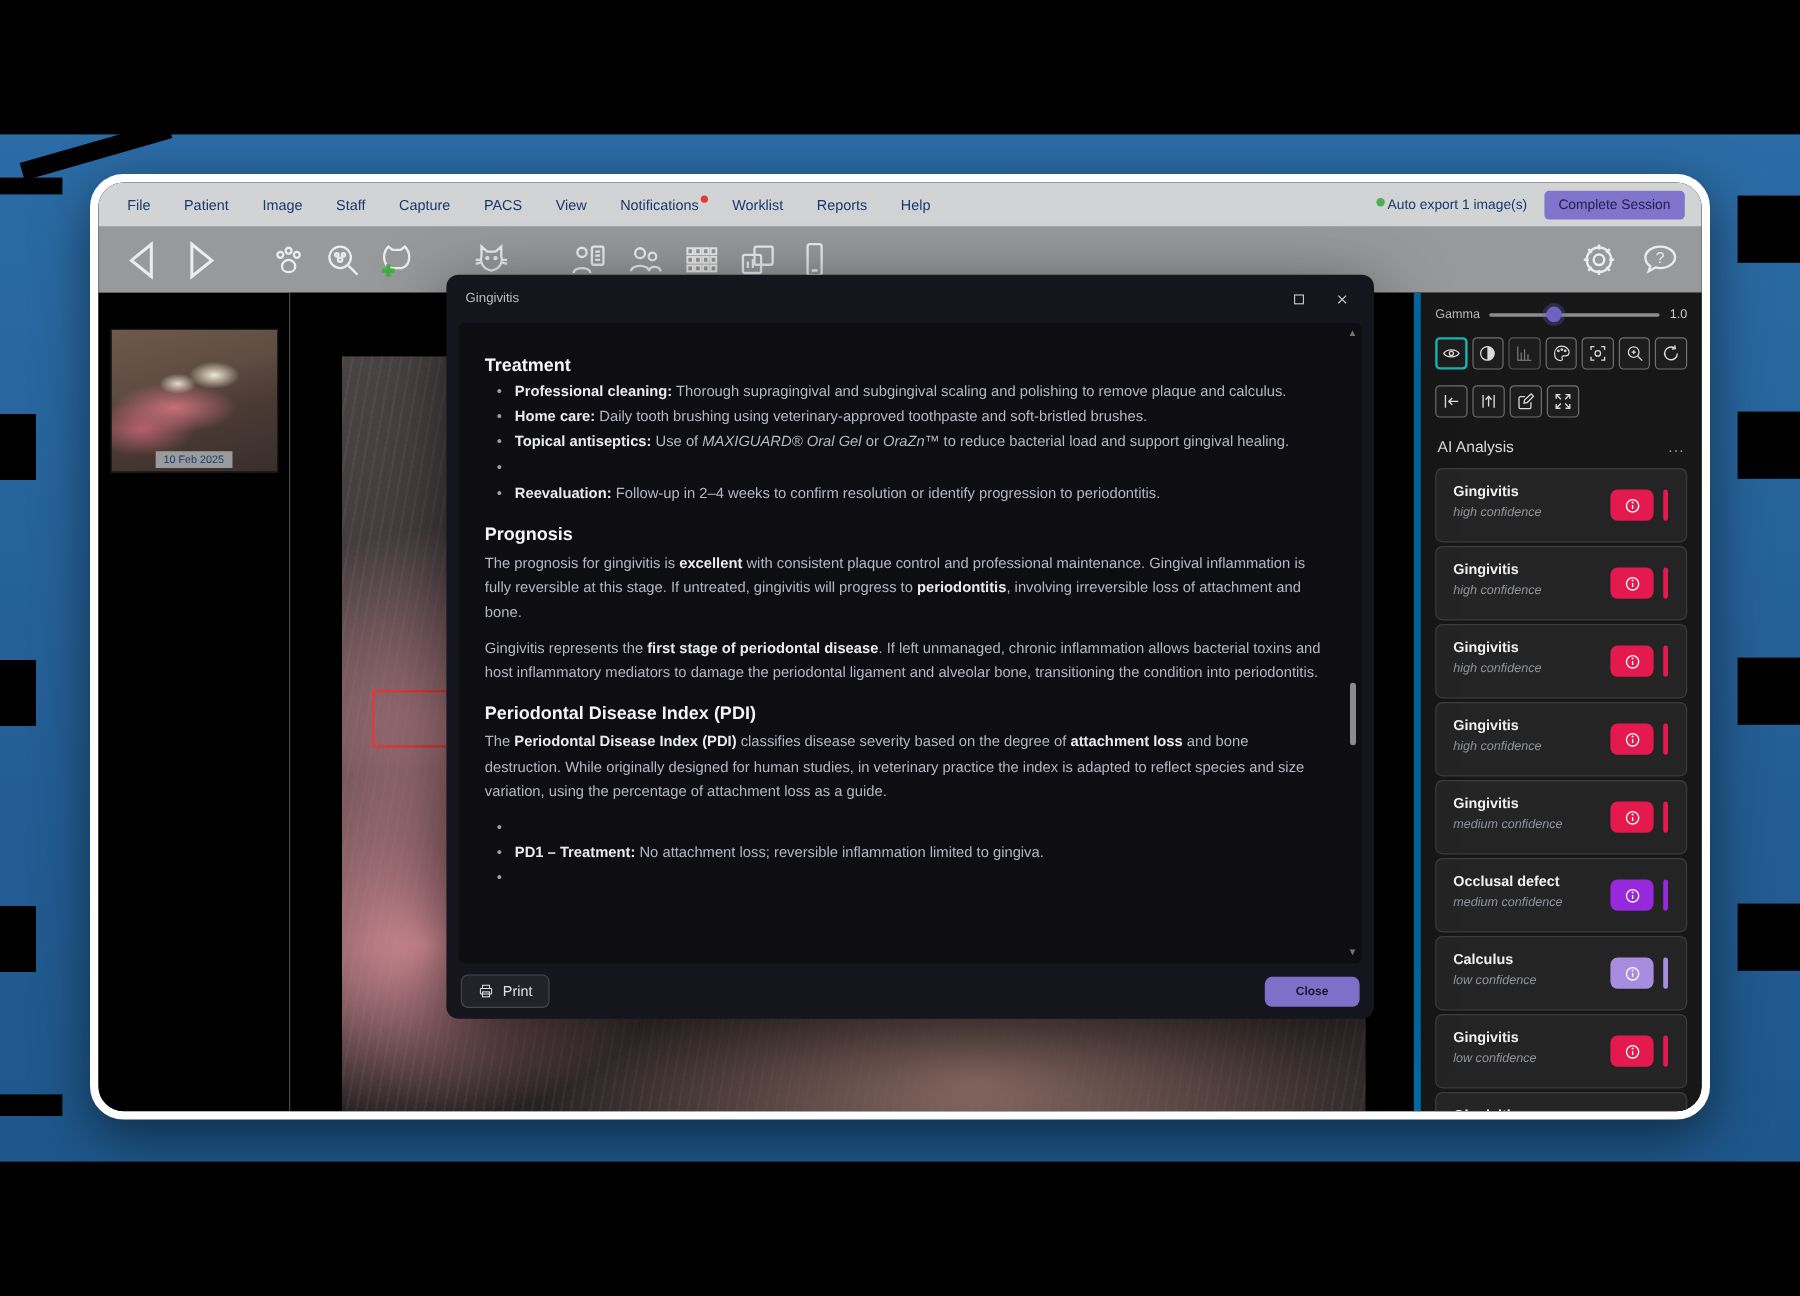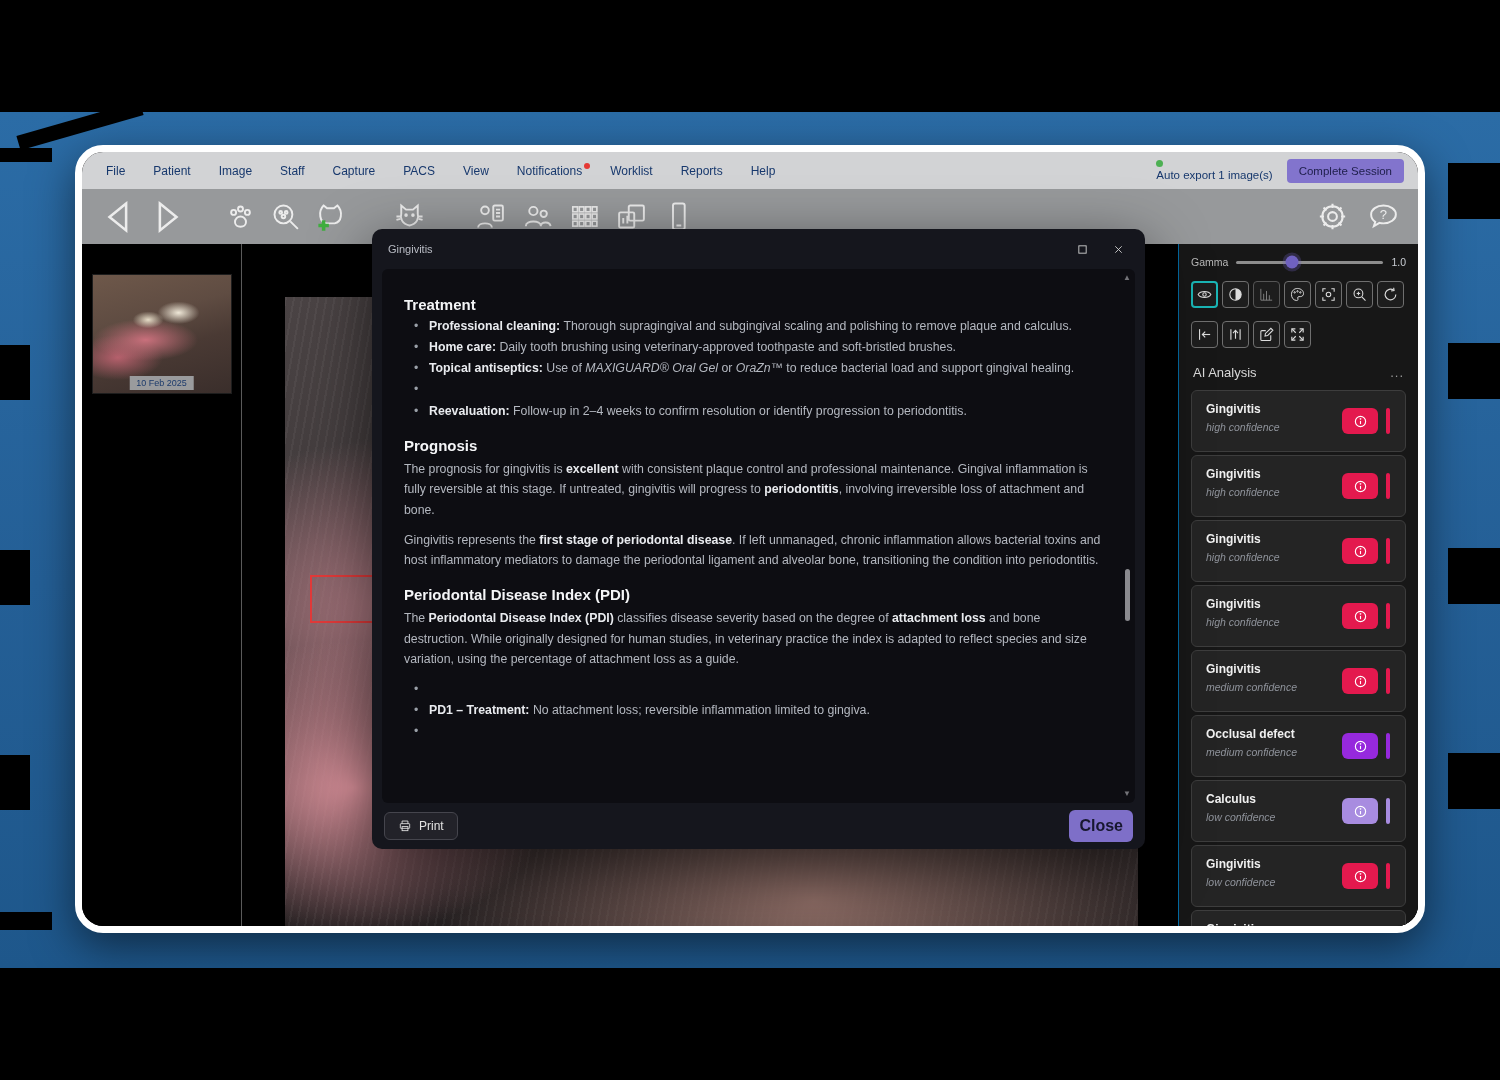--- a/index.html
+++ b/index.html
@@ -17,21 +17,21 @@
   .app{position:absolute;left:75px;top:145px;width:1350px;height:788px;
     box-sizing:border-box;border:7px solid #fff;border-radius:28px;background:#000;
     overflow:hidden;box-shadow:0 14px 44px rgba(0,0,0,.5);}
 
   
   .menubar{height:37px;background:#d2d3d5;display:flex;align-items:center;
     padding:0 10px 0 10px;color:#17386d;font-size:12px;}
   .menu-item{padding:0 14px;position:relative;cursor:default;white-space:nowrap;}
   .menu-badge{position:absolute;top:-1px;right:6px;width:6px;height:6px;border-radius:50%;background:#e53935;}
   .menu-spacer{flex:1;}
-  .auto-export{display:flex;gap:2px;font-size:11.5px;color:#17386d;white-space:nowrap;flex-direction:column;}
+  .auto-export{display:flex;gap:2px;font-size:11.5px;color:#17386d;white-space:nowrap;}
   .dot-green{width:7px;height:7px;border-radius:50%;background:#4db053;}
   .complete-btn{background:#8274cd;color:#20204d;font-weight:400;font-size:11.5px;
     padding:6px 12px;border-radius:4px;margin:0 4px 0 14px;border:none;white-space:nowrap;}
 
   
   .toolbar{height:55px;background:#97999b;display:flex;align-items:center;padding:0 18px;}
   .tb-icon{width:33px;height:33px;color:#ececec;display:inline-flex;}
   .tb-icon svg{width:100%;height:100%;}
   .tb-nav{width:38px;height:38px;}
   .tbi-forward{margin-left:10px;}
@@ -68,21 +68,21 @@
       radial-gradient(ellipse 120px 95px at 22% 66%, #ece5d6 0%, rgba(236,229,214,0) 60%),
       radial-gradient(ellipse 290px 210px at 8% 78%, #d9909a 0%, rgba(217,144,154,0) 70%),
       radial-gradient(ellipse 420px 250px at 16% 50%, #ba8089 0%, rgba(186,128,137,0) 70%),
       radial-gradient(ellipse 520px 280px at 62% 96%, #8a6a63 0%, rgba(138,106,99,0) 72%),
       repeating-linear-gradient(100deg, rgba(255,255,255,0.045) 0 2px, rgba(0,0,0,0) 2px 8px),
       linear-gradient(180deg,#4a4344 0%,#403a3b 42%,#322c2d 68%,#262122 100%);}
   .annot{position:absolute;left:68px;top:331px;width:78px;height:44px;border:2px solid #e23a3a;}
 
   
   .rpanel{width:240px;background:#171717;box-sizing:border-box;padding:12px 12px 13px 12px;
-    border-left:1px solid #0369a1;overflow:hidden;}
+    border-left:6px solid #0369a1;overflow:hidden;}
   .gamma-row{display:flex;align-items:center;gap:8px;color:#b9b9b9;font-size:10.5px;}
   .slider-track{flex:1;height:3px;background:#8d8d8d;border-radius:2px;position:relative;}
   .slider-thumb{position:absolute;left:38%;top:50%;transform:translate(-50%,-50%);
     width:13px;height:13px;border-radius:50%;background:#6f61c0;box-shadow:0 0 0 3px rgba(111,97,192,.28);}
   .gamma-val{color:#c9cdd3;}
   .tool-row{display:flex;gap:4px;margin-top:13px;}
   .tool-btn{width:27px;height:27px;box-sizing:border-box;border:1px solid #6f6f6f;border-radius:4px;
     display:flex;align-items:center;justify-content:center;color:#dcdcdc;background:#1d1d1d;}
   .tool-btn svg{width:17px;height:17px;}
   .tool-btn.active{border:2px solid #1ab5b5;}
@@ -118,22 +118,22 @@
   .bullet .marker{width:15px;flex:none;color:#9aa0a8;}
   .b{font-weight:700;color:#e9ebef;}
   .i{font-style:italic;}
   .sb-thumb{position:absolute;right:5px;top:300px;width:5px;height:52px;background:#8a8a8f;border-radius:3px;}
   .sb-arrow{position:absolute;right:4px;color:#737378;font-size:8px;line-height:8px;}
   .sb-up{top:5px;} .sb-down{bottom:5px;}
   .modal-footer{height:46px;display:flex;align-items:center;justify-content:space-between;padding:0 12px;}
   .print-btn{display:flex;align-items:center;gap:7px;background:#222229;border:1px solid #45454d;
     color:#e2e2e2;font-size:12px;padding:6px 13px;border-radius:6px;}
   .print-btn svg{width:14px;height:14px;}
-  .close-btn{background:#7e6fc8;color:#17172f;font-weight:600;font-size:16px;
-    padding:7px 10px;border-radius:6px;border:none;}
+  .close-btn{background:#7e6fc8;color:#17172f;font-weight:600;font-size:10px;
+    padding:7px 26px;border-radius:6px;border:none;}
 </style>
 </head>
 <body>
 
 <div class="bg-blue"></div>
 <div class="swoosh"></div>
 <div class="mark" style="left:0;top:148px;width:52px;height:14px;"></div>
 <div class="mark" style="left:0;top:345px;width:30px;height:55px;"></div>
 <div class="mark" style="left:0;top:550px;width:30px;height:55px;"></div>
 <div class="mark" style="left:0;top:755px;width:30px;height:55px;"></div>

